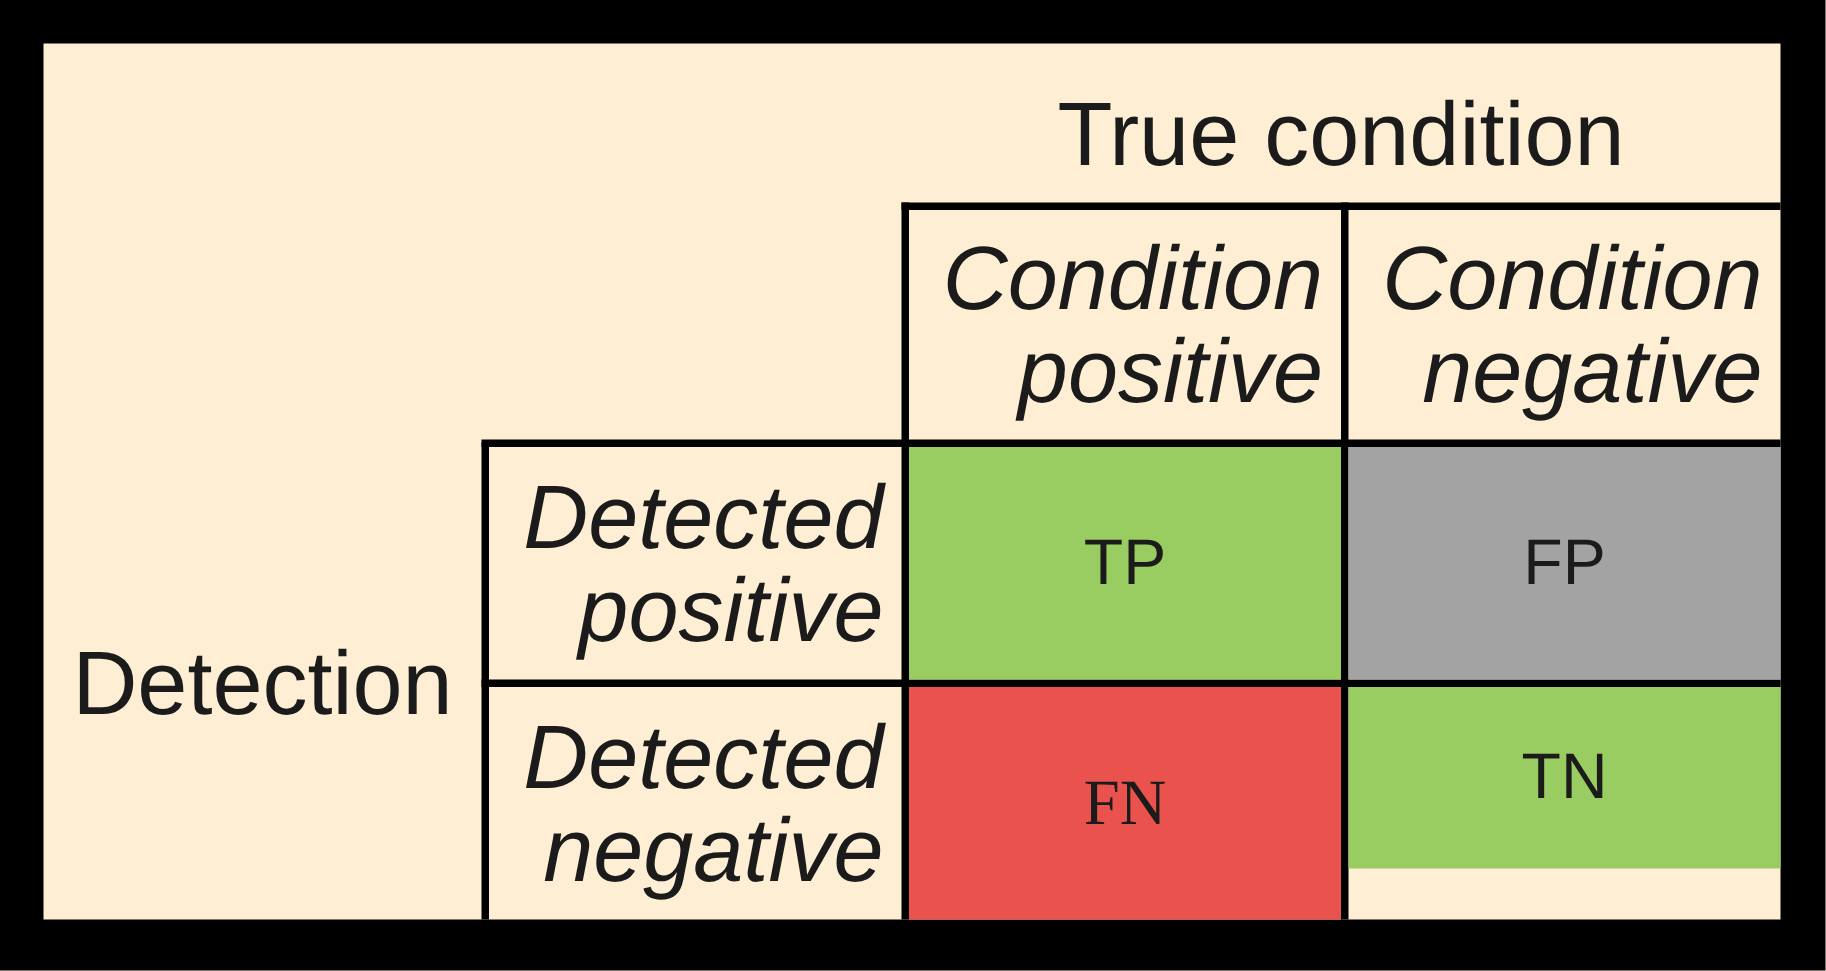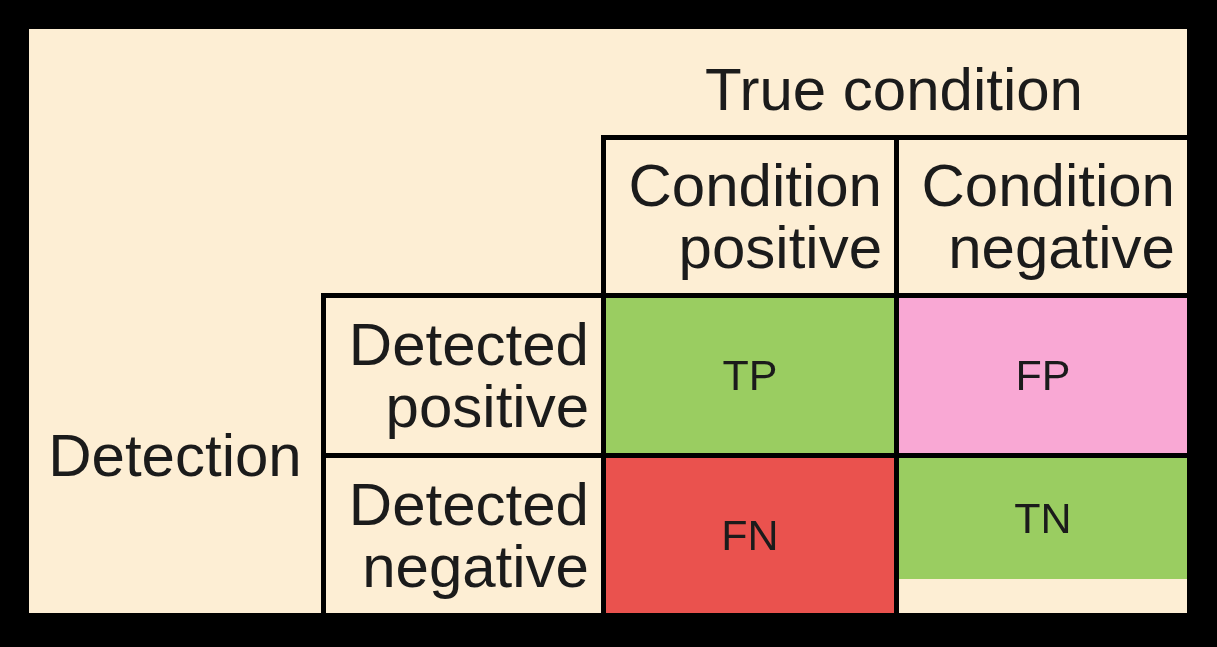--- a/index.html
+++ b/index.html
@@ -29,20 +29,21 @@
     justify-content: center;
     font-size: 60px;
     line-height: 62px;
     color: #1b1b1b;
   }
   .right-aligned {
     align-items: flex-end;
     text-align: right;
     padding-right: 12px;
     box-sizing: border-box;
+    font-style: italic;
   }
   .quad {
     position: absolute;
     display: flex;
     align-items: center;
     justify-content: center;
     font-size: 43px;
     color: #1b1b1b;
   }
   .axis-title {
@@ -84,23 +85,23 @@
     <span>positive</span>
   </div>
   <div class="cell-text right-aligned" style="left: 297px; top: 429px; width: 275px; height: 155px; color: rgb(27, 27, 27);">
     <span>Detected</span>
     <span>negative</span>
   </div>
 
   <div class="quad" style="left: 577px; top: 269px; width: 288px; height: 155px; background: rgb(154, 205, 97); color: rgb(27, 27, 27);">
     <span>TP</span>
   </div>
-  <div class="quad" style="left: 870px; top: 269px; width: 288px; height: 155px; background: #f9a8d4; color: rgb(27, 27, 27);">
+  <div class="quad" style="left: 870px; top: 269px; width: 288px; height: 155px; background: #a3a3a3; color: rgb(27, 27, 27);">
     <span>FP</span>
   </div>
-  <div class="quad" style="left: 577px; top: 429px; width: 288px; height: 155px; background: rgb(234, 82, 78); color: rgb(27, 27, 27);">
+  <div class="quad" style="left: 577px; top: 429px; width: 288px; height: 155px; background: rgb(234, 82, 78); color: rgb(27, 27, 27); font-family: Liberation Serif, serif;">
     <span>FN</span>
   </div>
   <div class="quad" style="left: 870px; top: 429px; width: 288px; height: 121px; background: rgb(154, 205, 97); color: rgb(27, 27, 27);">
     <span>TN</span>
   </div>
 
 </div>
 
 </body></html>

